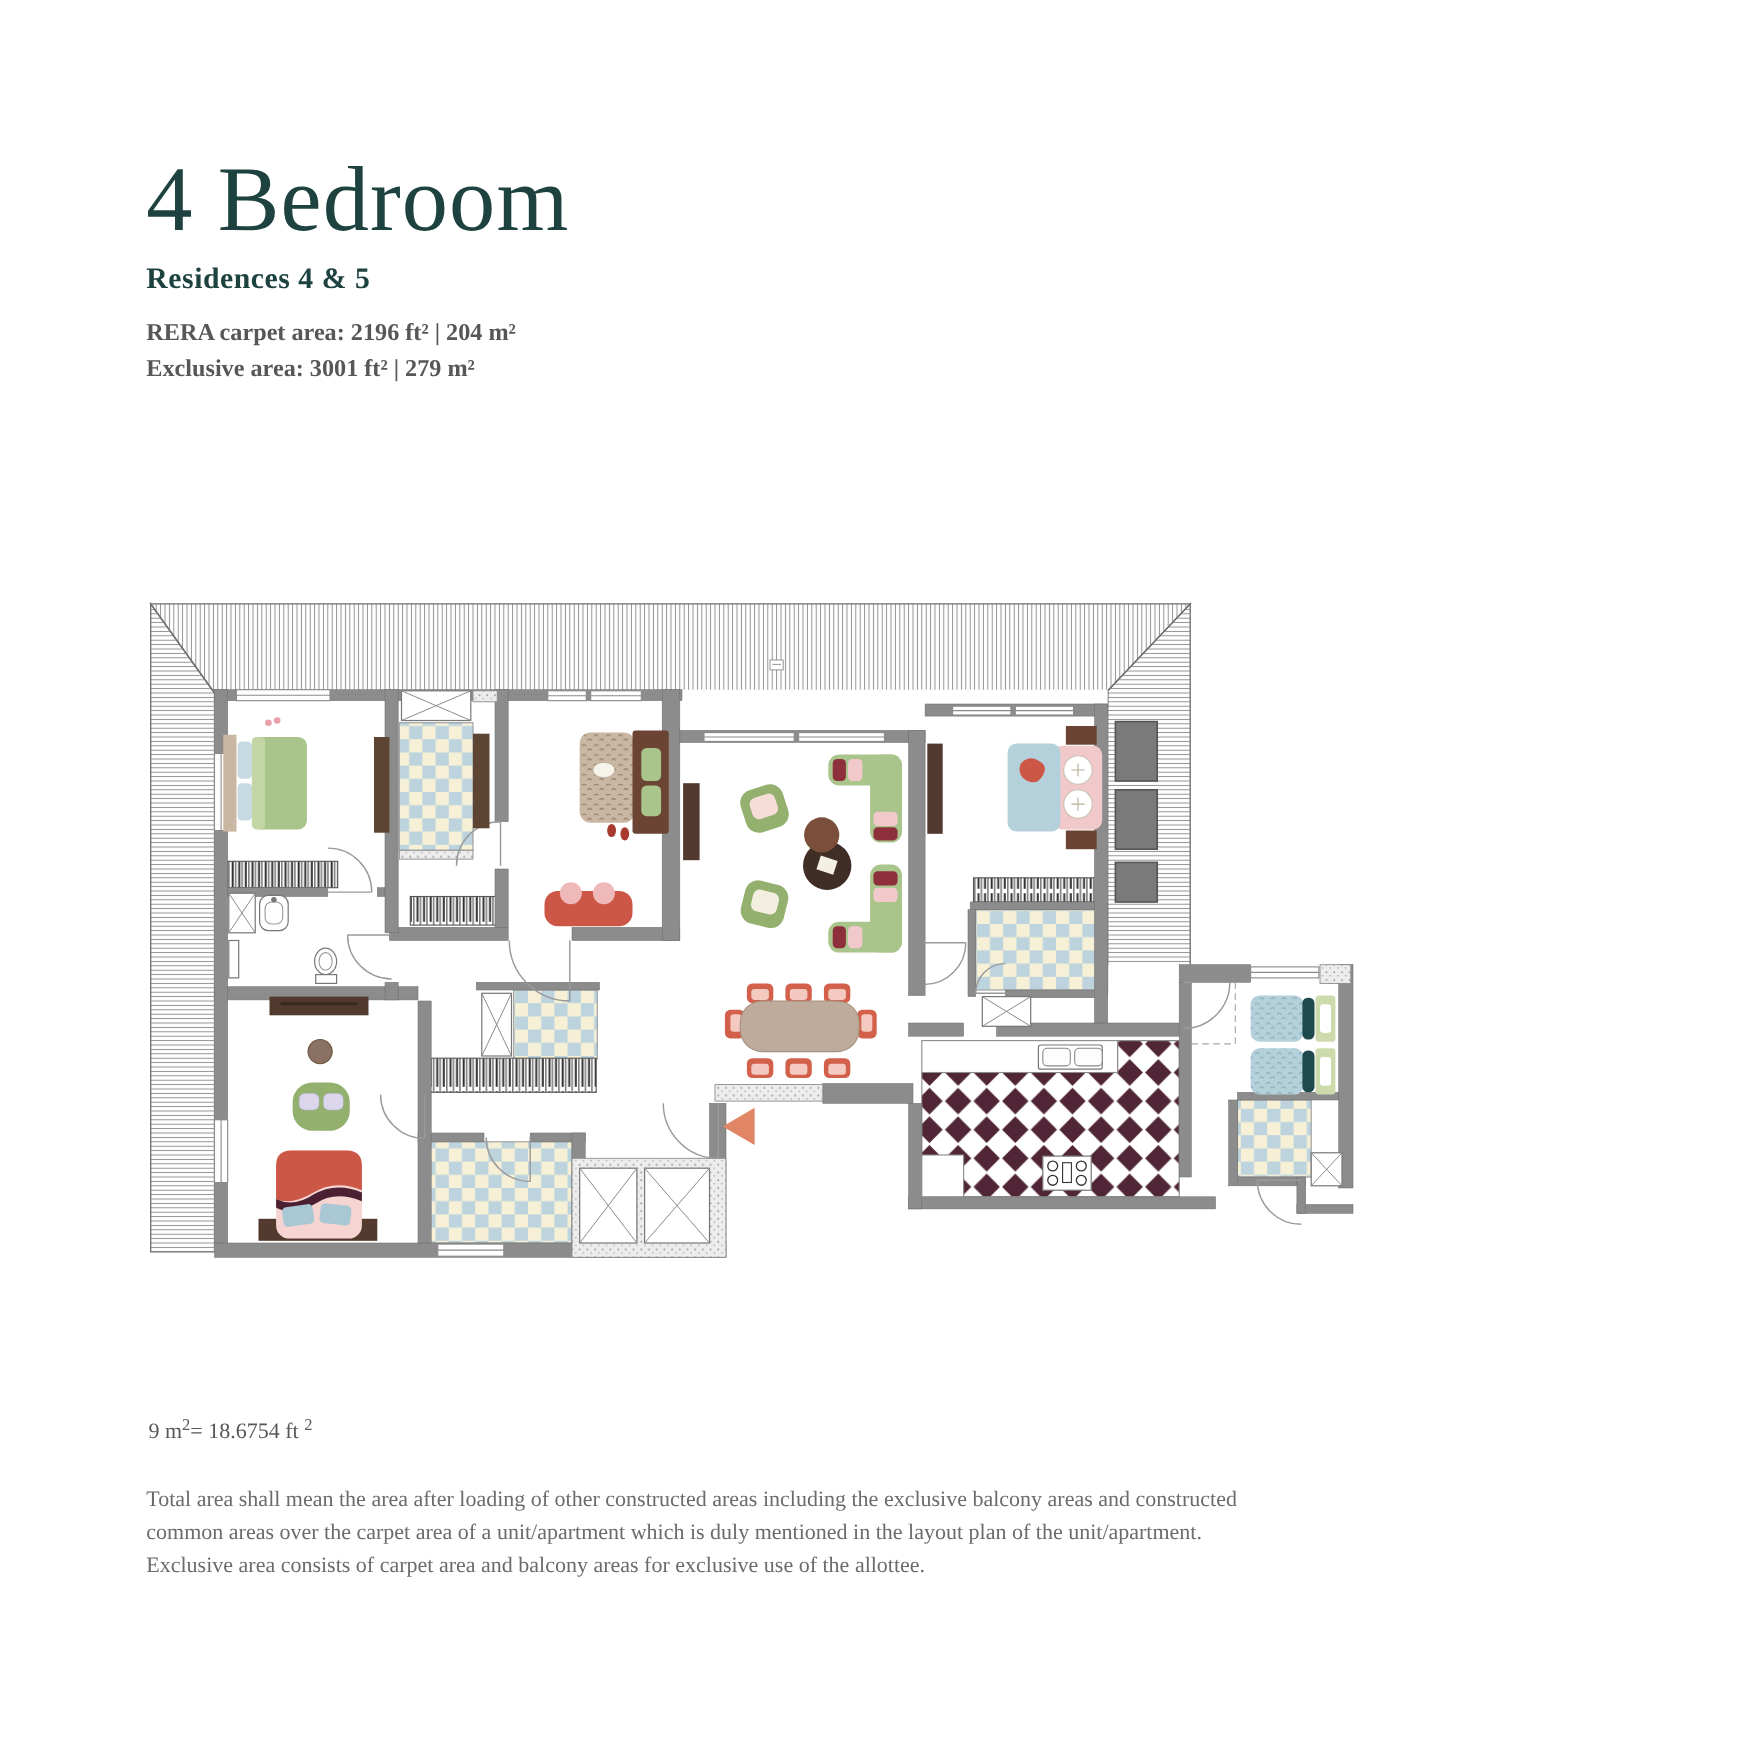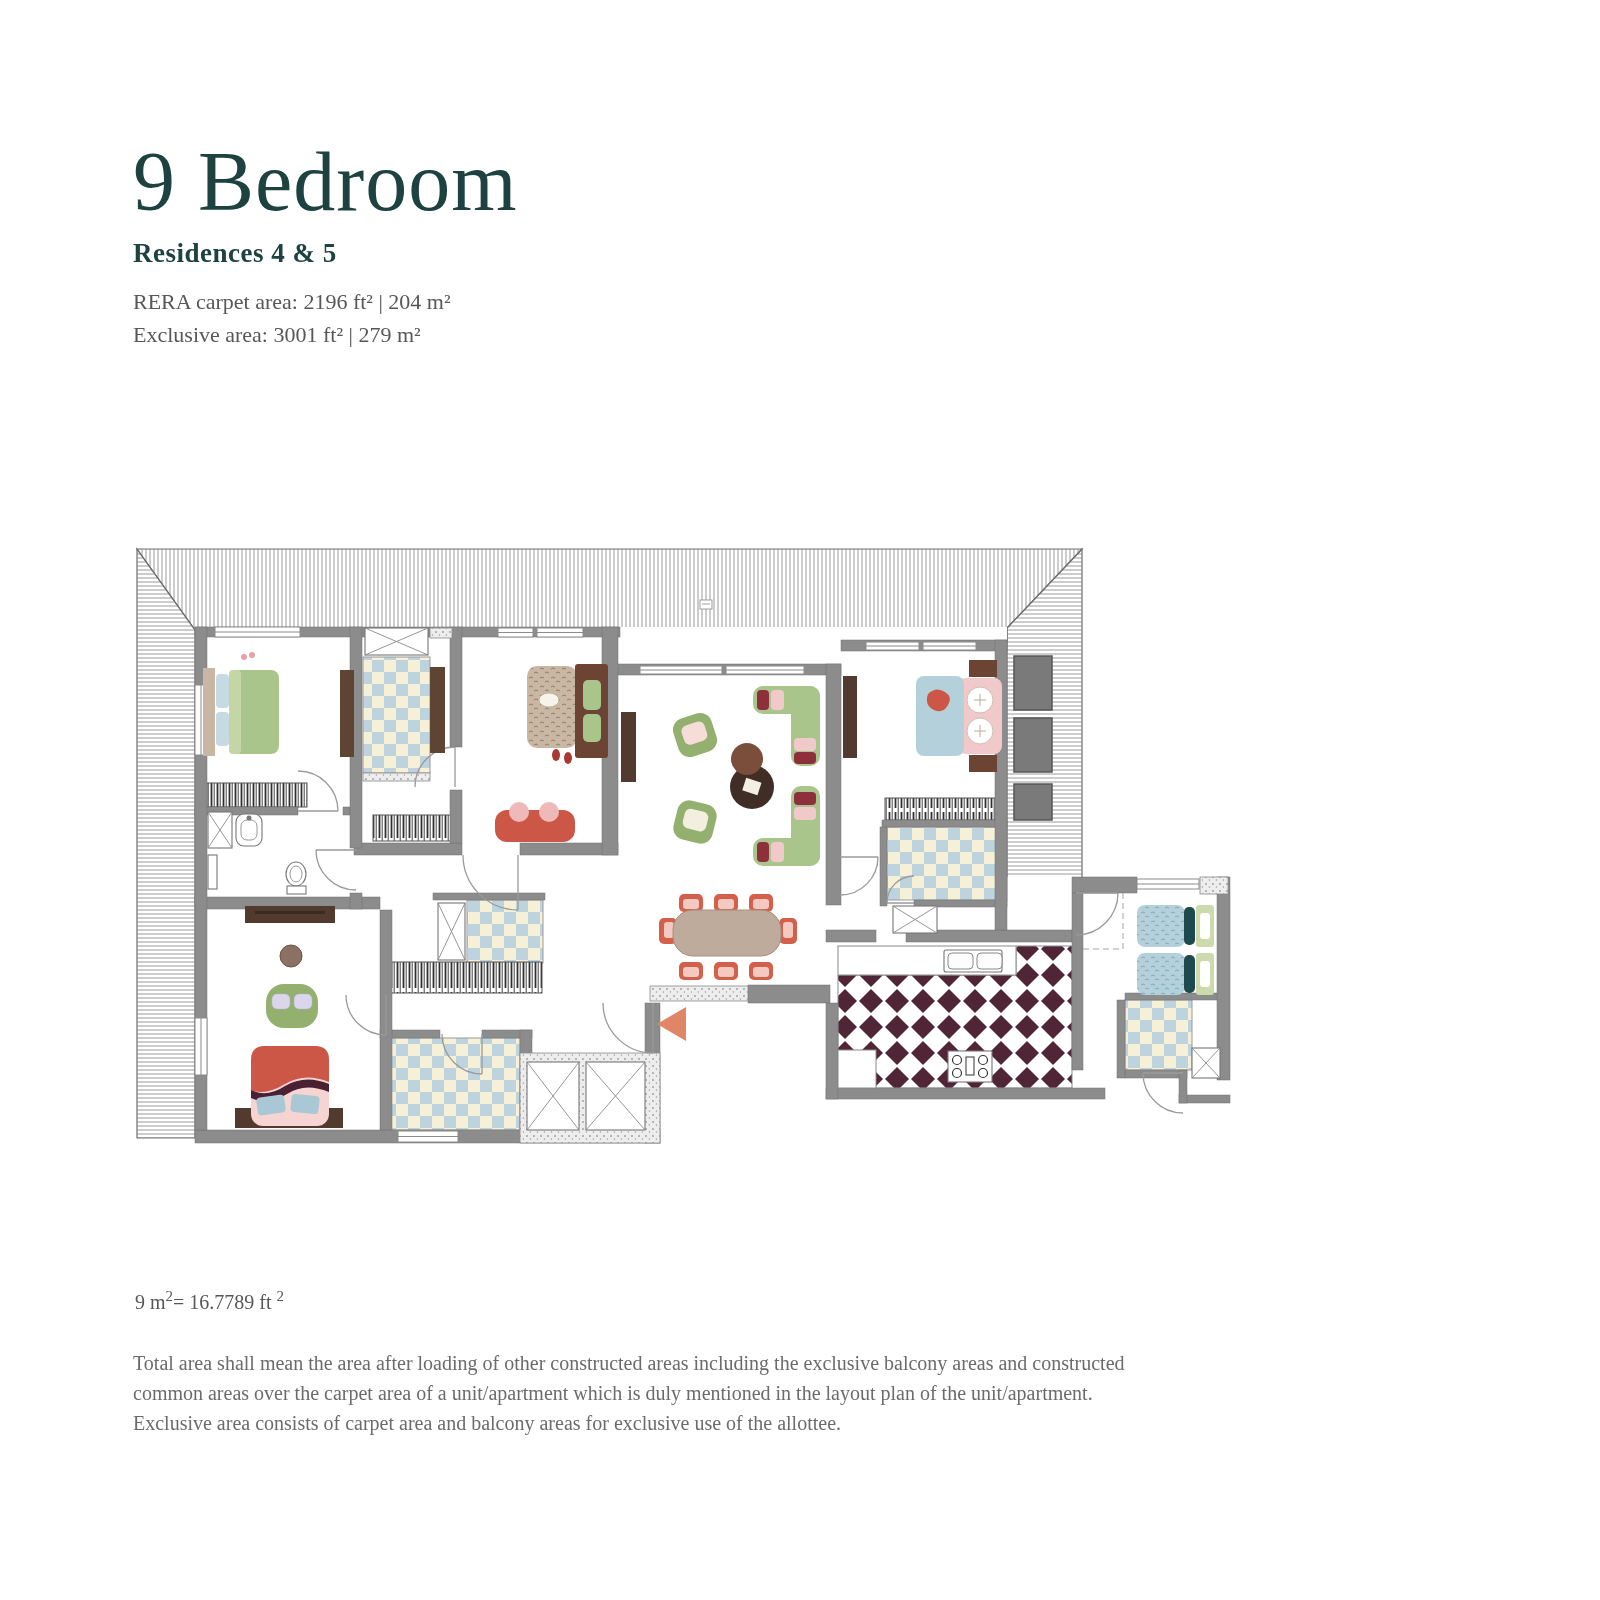--- a/index.html
+++ b/index.html
@@ -2,21 +2,21 @@
 <html style="--pal-teal: #1d4240; --pal-text-dark: #3e3e3e; --pal-text-mid: #575757; --pal-text-light: #6b6b6b; --pal-wall: #8c8c8c; --pal-wall-dark: #707070; --pal-hatch-line: #8f8f8f; --pal-keys-line: #2f2f2f; --pal-checker-blue: #bdd4de; --pal-checker-cream: #f6f0d6; --pal-kitchen-maroon: #502536; --pal-green: #a9c58b; --pal-green-dark: #93b06f; --pal-green-pale: #cddbac; --pal-pink: #f2c9cb; --pal-red: #cd5747; --pal-chair-red: #d2604b; --pal-dark-red: #8e2f3c; --pal-maroon: #4b2033; --pal-blue: #b4d0da; --pal-teal-dark: #1e4a4e; --pal-tan: #c9b7a4; --pal-brown: #6b4434; --pal-brown-dark: #523b2e; --pal-table-tan: #bfab9b; --pal-planter: #7a7a7a; --pal-arrow: #e08565; --pal-lavender: #dcd6ec; --pal-speck-bg: #ededed;"><head>
 <meta charset="utf-8">
 <style>
   html,body{margin:0;padding:0;background:#fff;}
   .page{position:relative;width:1600px;height:1600px;background:#fff;overflow:hidden;
         font-family:"Liberation Serif", serif;}
   .header{position:absolute;left:133px;top:140px;}
   .title{font-size:84px;line-height:1;color:var(--pal-teal);letter-spacing:1px;}
   .subtitle{font-size:27px;color:var(--pal-teal);margin-top:14px;letter-spacing:.5px;font-weight:bold;}
   .total{font-size:41px;color:var(--pal-text-dark);margin-top:26px;letter-spacing:.5px;}
-  .meta{font-size:22px;color:var(--pal-text-mid);margin-top:16px;line-height:1.5;}
+  .meta{font-size:22px;color:var(--pal-text-mid);margin-top:16px;line-height:1.5;font-weight:bold;}
   .plan-svg{position:absolute;left:0;top:0;width:1600px;height:1600px;}
   .conv{position:absolute;left:135px;top:1288px;font-size:20px;color:var(--pal-text-mid);}
   .conv sup{font-size:15px;}
   .disclaimer{position:absolute;left:133px;top:1348px;width:1000px;font-size:20px;
               color:var(--pal-text-light);line-height:1.5;margin:0;}
   
   .hatchline{stroke:var(--pal-hatch-line);stroke-width:.9;fill:none}
   .keyline{stroke:var(--pal-keys-line);fill:none}
   .pblue{fill:var(--pal-checker-blue)} .pcream{fill:var(--pal-checker-cream)}
   .pmaroon{fill:var(--pal-kitchen-maroon)}
@@ -46,21 +46,21 @@
   .winline{stroke:#8a8a8a;stroke-width:1;fill:none}
   .door{stroke:#9a9a9a;stroke-width:1.3;fill:none}
   .dash{stroke:#a5a5a5;stroke-width:1;stroke-dasharray:6 4;fill:none}
 </style>
 </head>
 <body>
 
 <div class="page">
 
   <div class="header">
-    <div class="title">9 Bedroom</div>
+    <div class="title">4 Bedroom</div>
     <div class="subtitle">Residences 4 &amp; 5</div>
     <div class="meta">
       <div>RERA carpet area: 2196 ft² | 204 m²</div>
       <div>Exclusive area: 3001 ft² | 279 m²</div>
     </div>
   </div>
 
   <svg class="plan-svg" viewBox="0 0 1600 1600">
     <defs>
       <pattern id="vlines" width="4" height="8" patternUnits="userSpaceOnUse">
@@ -421,17 +421,17 @@
         <rect x="1184" y="955" width="11" height="38" rx="5" class="f-teald"></rect>
         <rect x="1196" y="953" width="18" height="42" rx="3" class="f-greenp"></rect>
         <rect x="1200" y="961" width="10" height="26" rx="3" fill="#fff"></rect>
       </g>
     </g>
 
     <polygon points="657,1024 686,1007 686,1041" class="f-arrow"></polygon>
   </svg>
 
   <div class="conv">
-    <span>9 m</span><sup>2</sup><span>= 16.7789 ft </span><sup>2</sup>
+    <span>9 m</span><sup>2</sup><span>= 18.6754 ft </span><sup>2</sup>
   </div>
   <p class="disclaimer">Total area shall mean the area after loading of other constructed areas including the exclusive balcony areas and constructed common areas over the carpet area of a unit/apartment which is duly mentioned in the layout plan of the unit/apartment. Exclusive area consists of carpet area and balcony areas for exclusive use of the allottee.</p>
 
 </div>
 
 </body></html>

